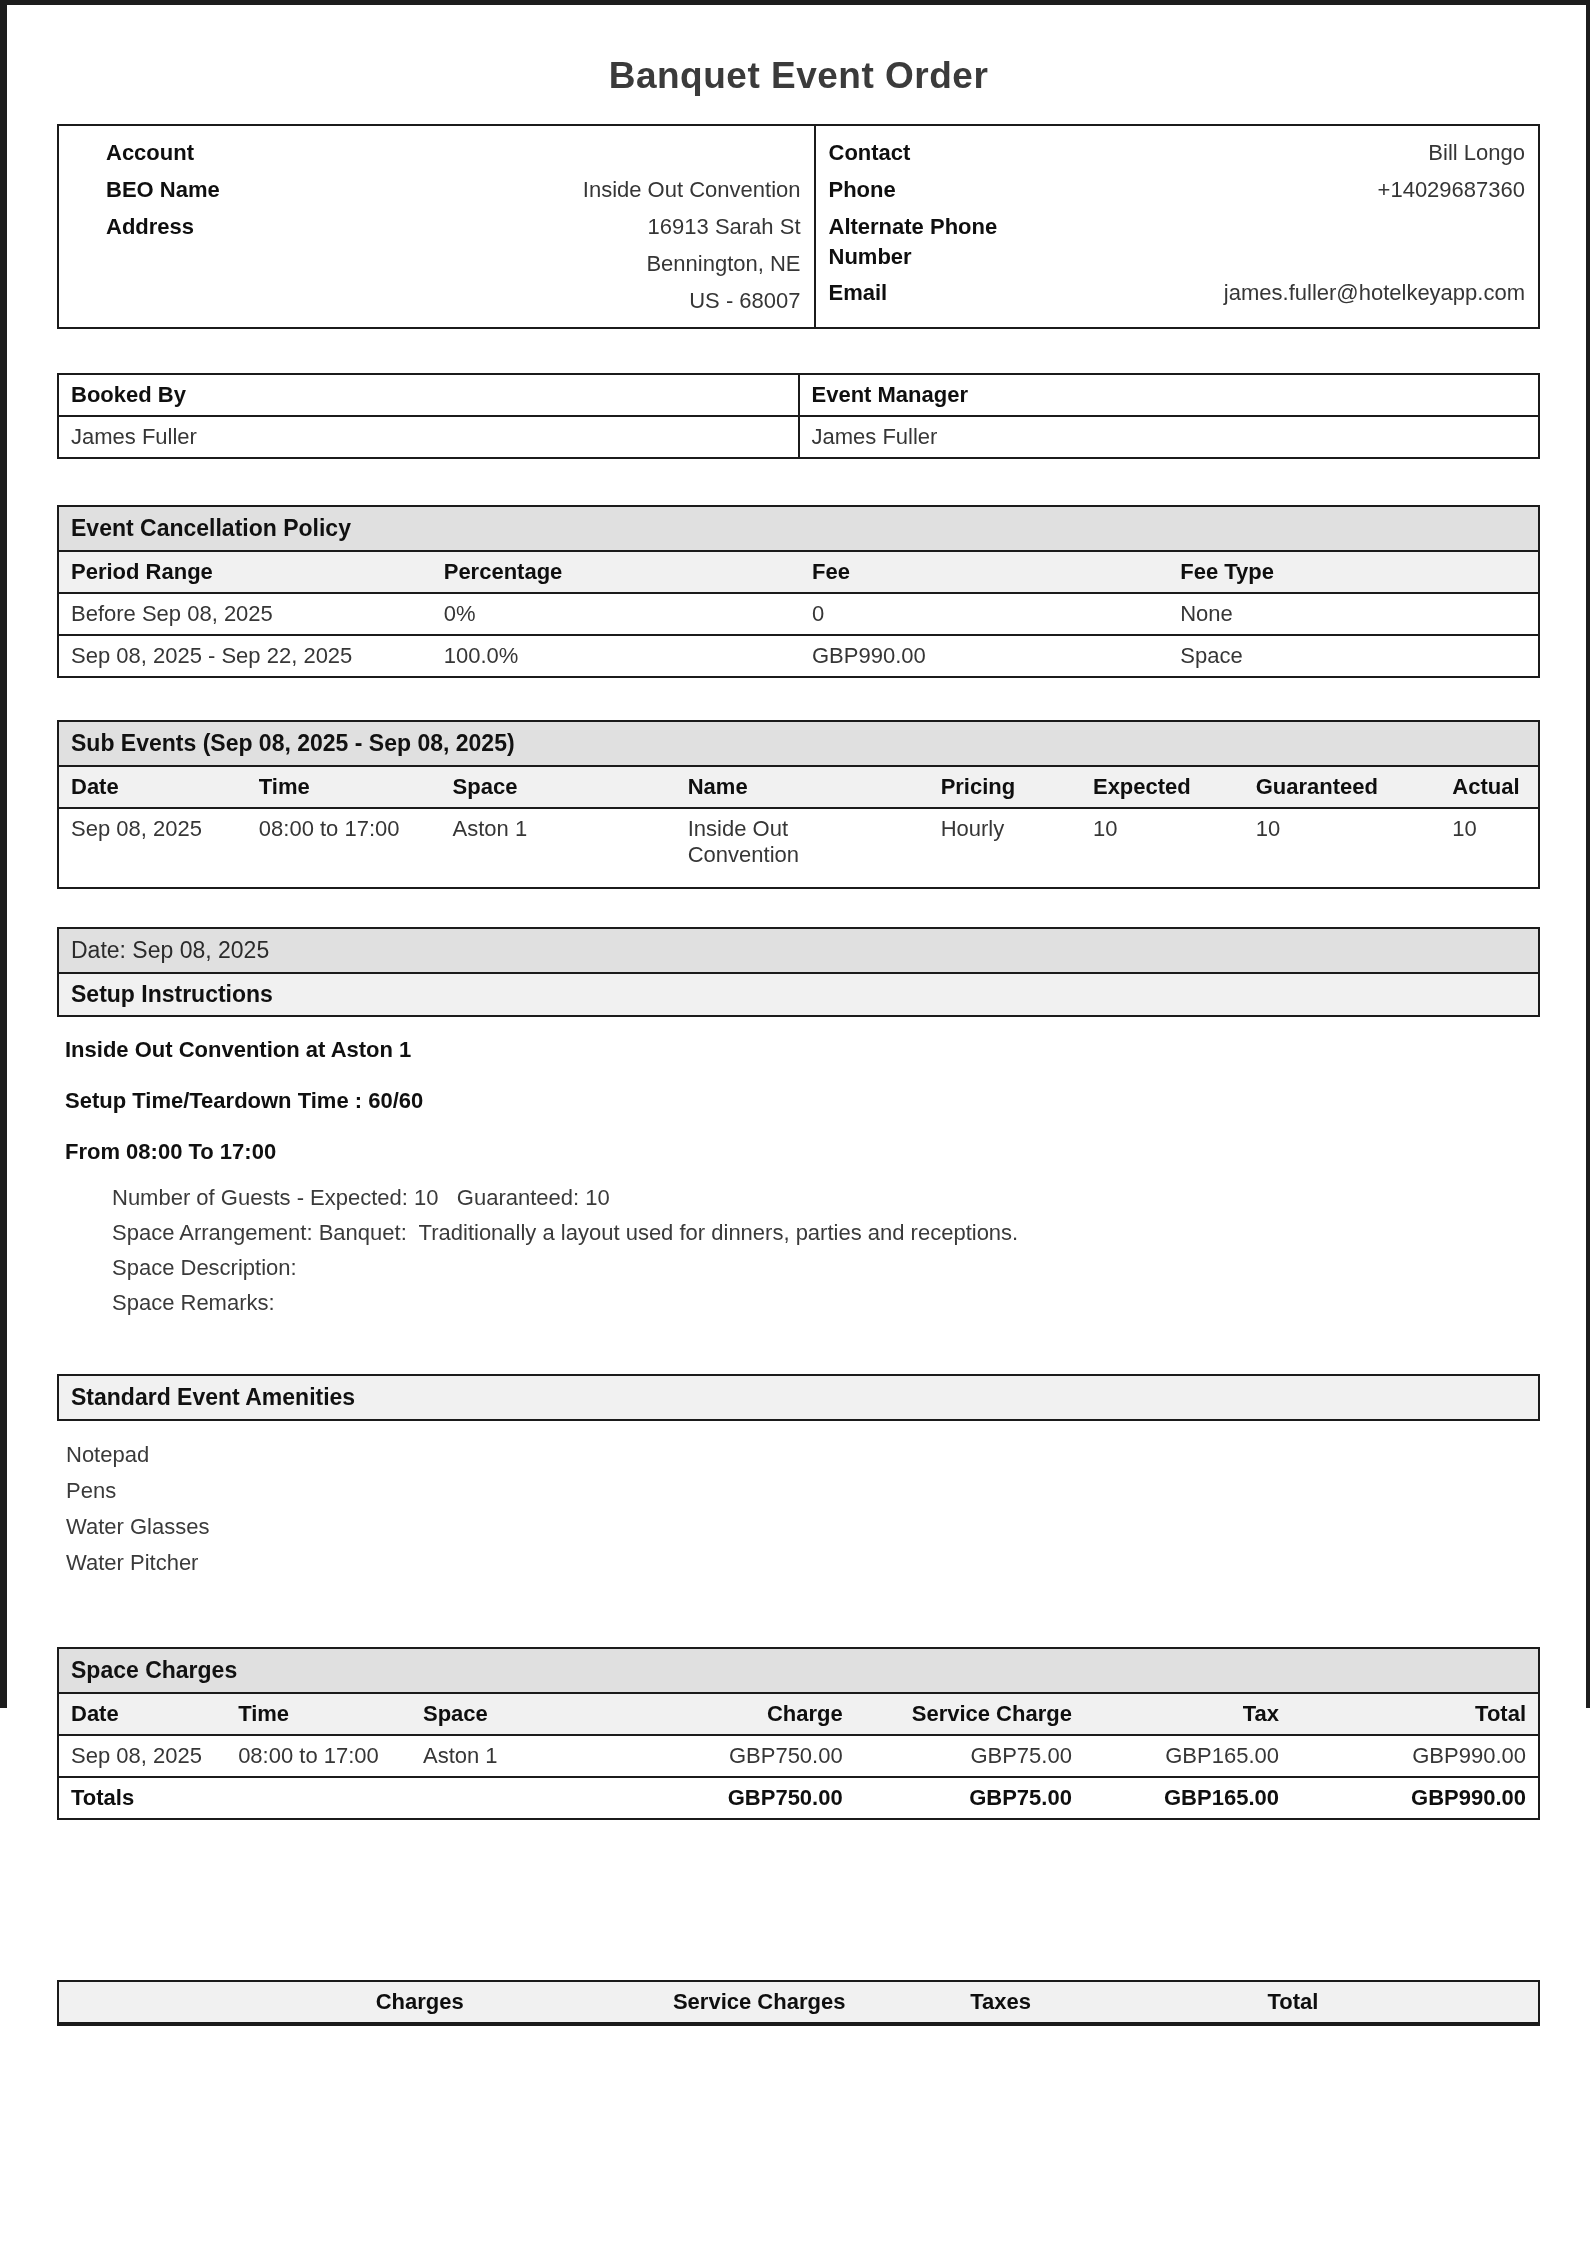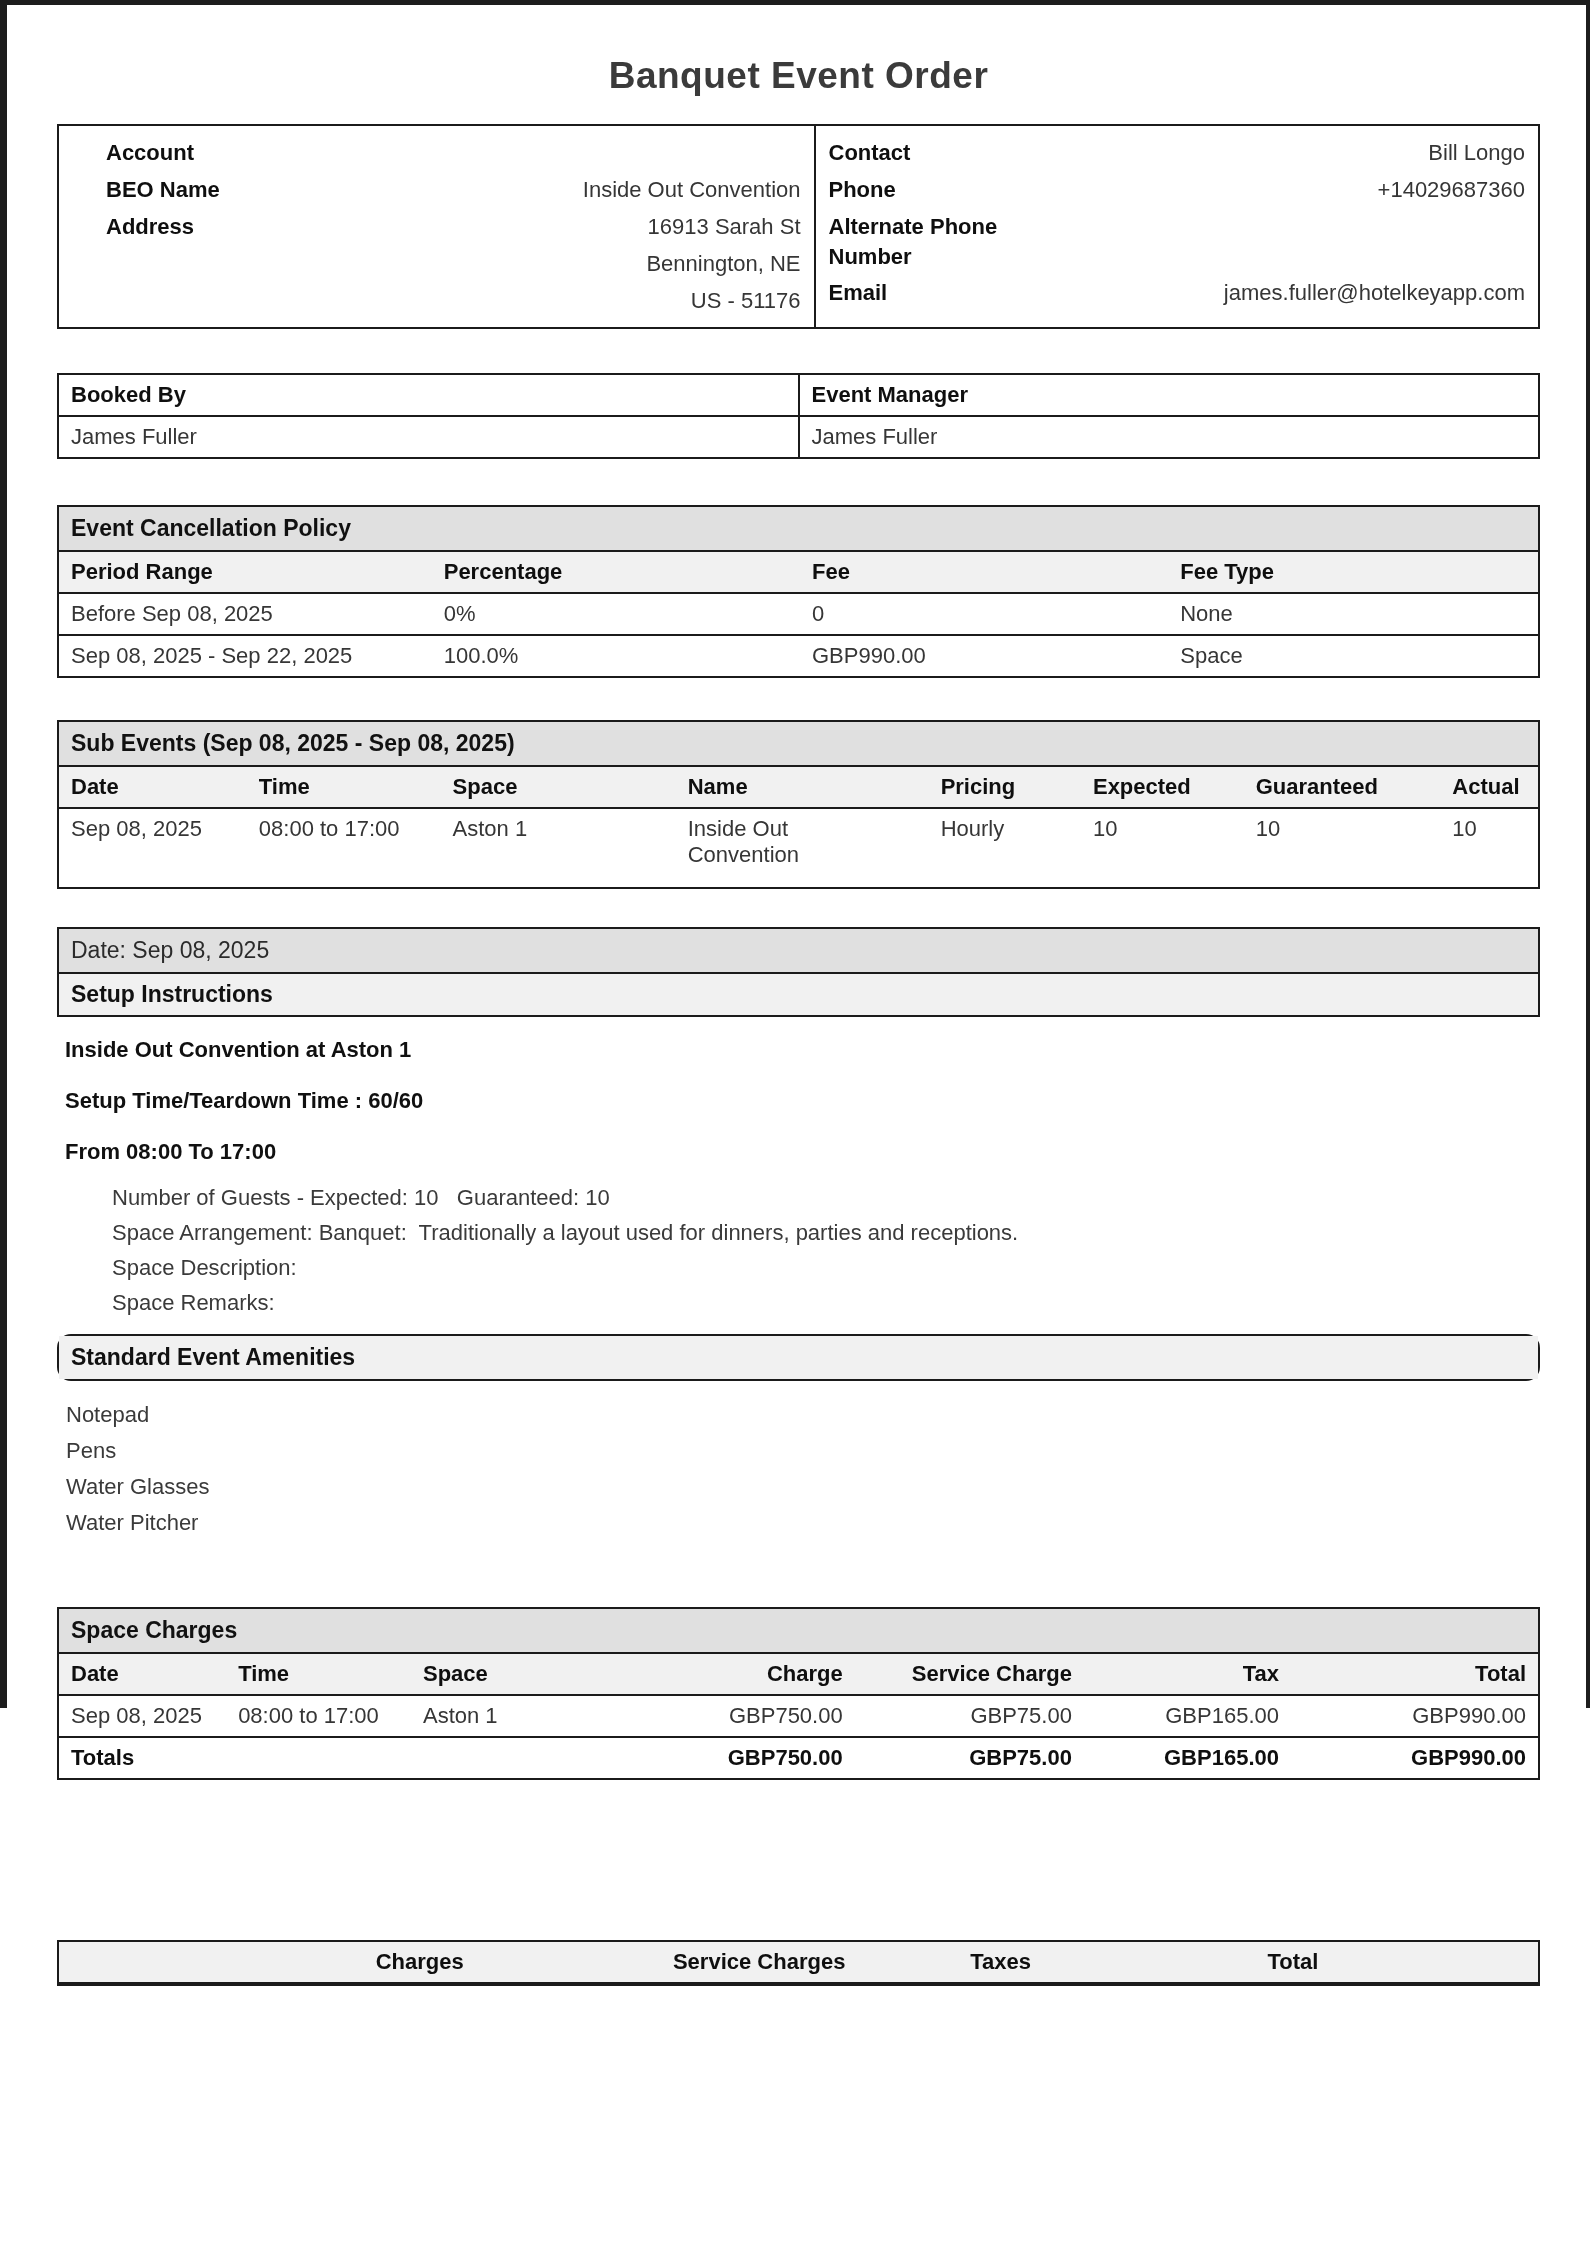--- a/index.html
+++ b/index.html
@@ -89,21 +89,21 @@
       <div class="kv-row">
         <span class="kv-label">Address</span>
         <span class="kv-value">16913 Sarah St</span>
       </div>
       <div class="kv-row">
         <span class="kv-label"></span>
         <span class="kv-value">Bennington, NE</span>
       </div>
       <div class="kv-row">
         <span class="kv-label"></span>
-        <span class="kv-value">US - 51176</span>
+        <span class="kv-value">US - 68007</span>
       </div>
     </div>
     <div class="acct-cell">
       <div class="kv-row">
         <span class="kv-label">Contact</span>
         <span class="kv-value">Bill Longo</span>
       </div>
       <div class="kv-row">
         <span class="kv-label">Phone</span>
         <span class="kv-value">+14029687360</span>
@@ -220,21 +220,21 @@
     <div class="line bold">Inside Out Convention at Aston 1</div>
     <div class="line bold">Setup Time/Teardown Time : 60/60</div>
     <div class="line bold">From 08:00 To 17:00</div>
     <div style="height:10px;"></div>
     <div class="line detail">Number of Guests - Expected: 10   Guaranteed: 10</div>
     <div class="line detail">Space Arrangement: Banquet:  Traditionally a layout used for dinners, parties and receptions.</div>
     <div class="line detail">Space Description:</div>
     <div class="line detail">Space Remarks:</div>
   </div>
 
-  <div class="box" style="margin-top:14px;border-radius:14px;">
+  <div class="box" style="margin-top:54px;">
     <div class="sub-bar" style="padding:8px 12px;">Standard Event Amenities</div>
   </div>
   <div class="amen-list">
     <div class="amen-item">Notepad</div>
     <div class="amen-item">Pens</div>
     <div class="amen-item">Water Glasses</div>
     <div class="amen-item">Water Pitcher</div>
   </div>
 
   <div class="box" style="margin-top:66px;">

